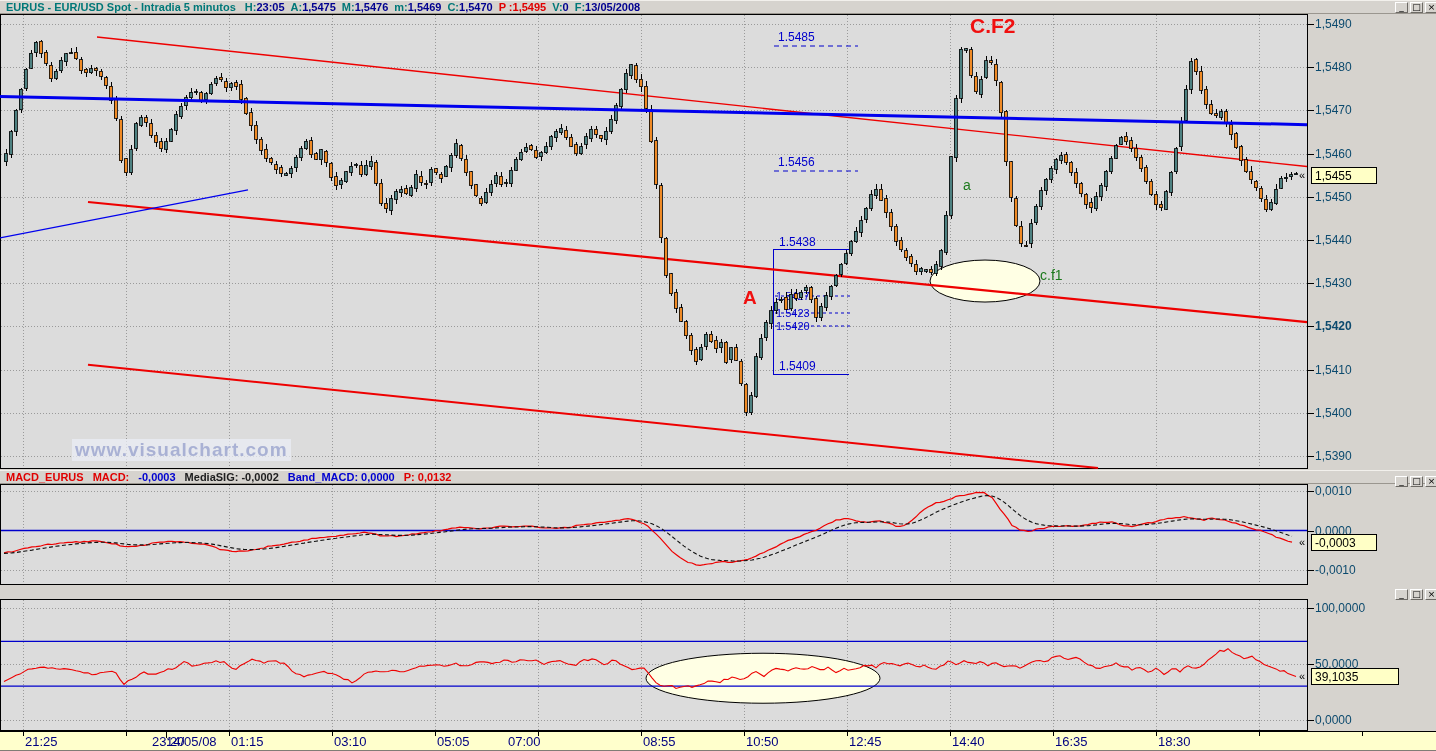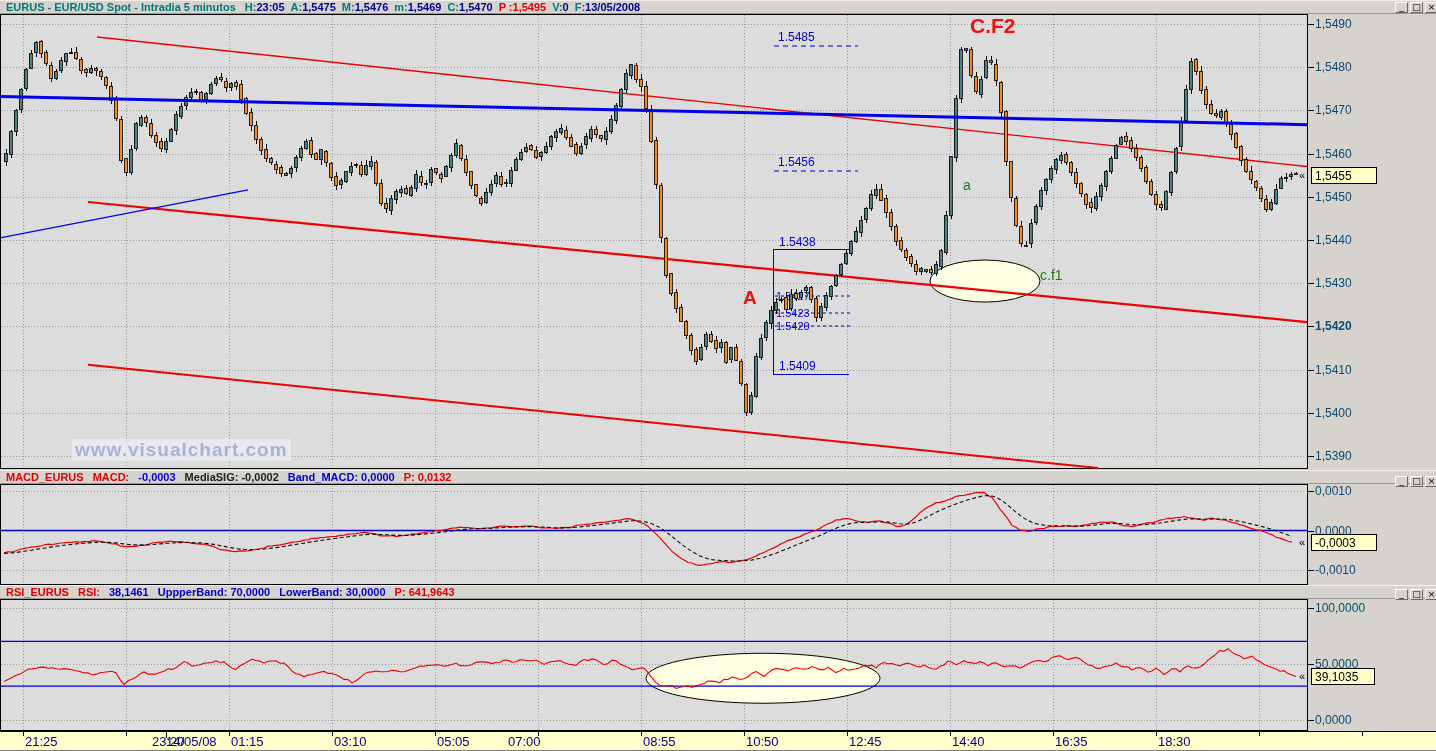--- a/index.html
+++ b/index.html
@@ -43,28 +43,20 @@
     <span id="title-fields"><span class="fld" style="margin-right: 6px;"><span class="c-teal">H:</span><span class="c-navy">23:05</span></span><span class="fld" style="margin-right: 6px;"><span class="c-teal">A:</span><span class="c-navy">1,5475</span></span><span class="fld" style="margin-right: 6px;"><span class="c-teal">M:</span><span class="c-navy">1,5476</span></span><span class="fld" style="margin-right: 6px;"><span class="c-teal">m:</span><span class="c-navy">1,5469</span></span><span class="fld" style="margin-right: 6px;"><span class="c-teal">C:</span><span class="c-navy">1,5470</span></span><span class="fld" style="margin-right: 6px;"><span class="c-red">P :</span><span class="c-red">1,5495</span></span><span class="fld" style="margin-right: 6px;"><span class="c-teal">V:</span><span class="c-navy">0</span></span><span class="fld" style="margin-right: 6px;"><span class="c-teal">F:</span><span class="c-navy">13/05/2008</span></span></span>
   </div>
 
   <div class="strip chromebar" style="top:470px" id="macd-header">
       <span class="c-red">MACD_EURUS</span>
       <span class="c-red">MACD:</span>
       <span class="c-blue">-0,0003</span>
       <span class="c-black">MediaSIG: -0,0002</span>
       <span class="c-blue">Band_MACD: 0,0000</span>
       <span class="c-red">P: 0,0132</span>
-    </div>
-  <div class="strip chromebar" style="top:585px" id="rsi-header">
-      <span class="c-red">RSI_EURUS</span>
-      <span class="c-red">RSI:</span>
-      <span class="c-blue">38,1461</span>
-      <span class="c-blue">UppperBand: 70,0000</span>
-      <span class="c-blue">LowerBand: 30,0000</span>
-      <span class="c-red">P: 641,9643</span>
     </div>
 
   <div class="strip" id="time-strip">
       <div class="time-label" style="left: 25px;">21:25</div>
       <div class="time-label" style="left: 128px; margin-left: 24px;">23:20</div>
       <div class="time-label" style="left: 166px;">14/05/08</div>
       <div class="time-label" style="left: 231px;">01:15</div>
       <div class="time-label" style="left: 334px;">03:10</div>
       <div class="time-label" style="left: 437px;">05:05</div>
       <div class="time-label" style="left: 508px;">07:00</div>
@@ -738,21 +730,21 @@
         <div class="axis-label" style="top: 115px;">0,0000</div>
       </div>
 
     <div class="marker-arrow" style="top:170px">«</div>
     <div class="val-box" style="top:167px;width:66px">1,5455</div>
 
     <div class="marker-arrow" style="top:537px">«</div>
     <div class="val-box" style="top:534px;width:66px">-0,0003</div>
 
     <div class="marker-arrow" style="top:671px">«</div>
-    <div class="val-box" style="top:668px;width:64px">39,1035</div>
+    <div class="val-box" style="top:668px;width:88px">39,1035</div>
 
     <div class="win-btns" style="left:1395px;top:2px" id="btns-main">
         <div class="wbtn">_</div>
         <div class="wbtn">□</div>
         <div class="wbtn">×</div>
       </div>
     <div class="win-btns" style="left:1395px;top:476px" id="btns-macd">
         <div class="wbtn">_</div>
         <div class="wbtn">□</div>
         <div class="wbtn">×</div>

